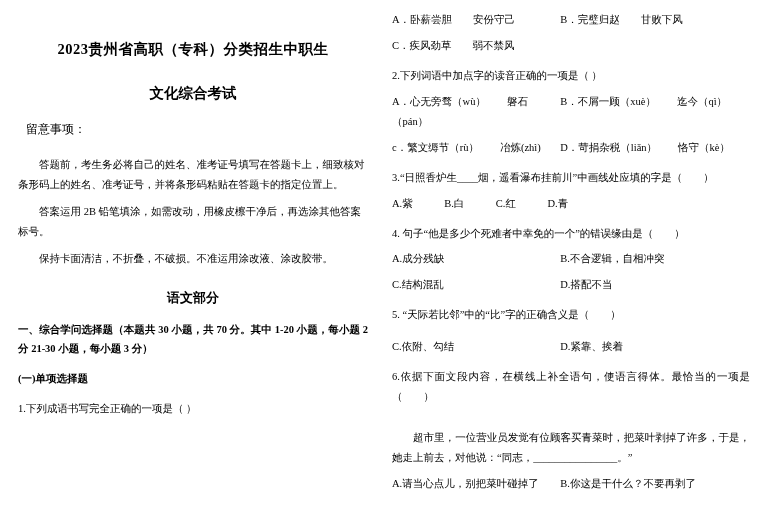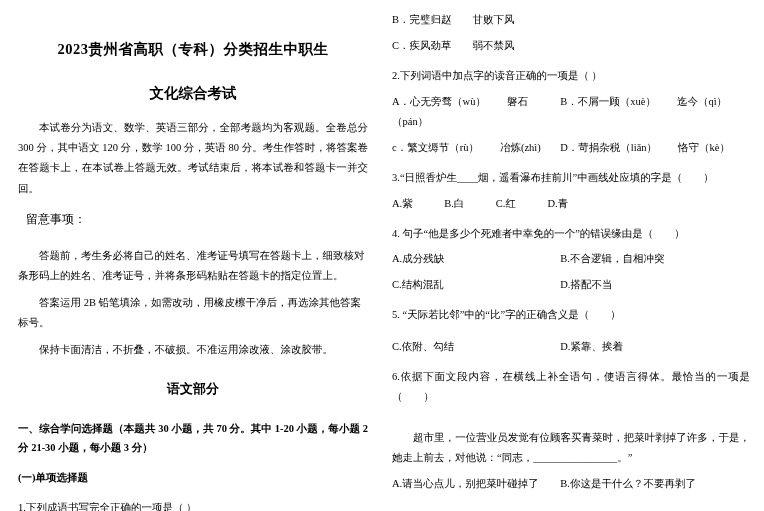--- a/index.html
+++ b/index.html
@@ -67,21 +67,21 @@
     font-size: 10.5px;
     line-height: 1.95;
     text-indent: 2em;
     margin: 0;
   }
 
   .section-title {
     text-align: center;
     font-size: 13px;
     font-weight: bold;
-    margin: 20px 0 8px 0;
+    margin: 20px 0 0 0;
   }
 
   .big-head {
     font-size: 10.5px;
     font-weight: bold;
     line-height: 1.8;
     margin: 0;
     text-align: justify;
   }
   .sub-head {
@@ -118,21 +118,20 @@
 <body>
 
 <div class="page">
 
   <div class="col col-left">
 
     <div class="title-main">2023贵州省高职（专科）分类招生中职生</div>
     <div class="title-sub">文化综合考试</div>
 
     <div class="block-gap"></div>
-    <p class="para indent2">本试卷分为语文、数学、英语三部分，全部考题均为客观题。全卷总分 300 分，其中语文 120 分，数学 100 分，英语 80 分。考生作答时，将答案卷在答题卡上，在本试卷上答题无效。考试结束后，将本试卷和答题卡一并交回。</p>
 
     <div class="block-gap-sm"></div>
     <p class="notice-label">留意事项：</p>
 
     <div class="gap-s"></div>
     <p class="notice-item">答题前，考生务必将自己的姓名、准考证号填写在答题卡上，细致核对条形码上的姓名、准考证号，并将条形码粘贴在答题卡的指定位置上。</p>
     <div class="gap-s"></div>
     <p class="notice-item">答案运用 2B 铅笔填涂，如需改动，用橡皮檫干净后，再选涂其他答案标号。</p>
     <div class="gap-s"></div>
     <p class="notice-item">保持卡面清洁，不折叠，不破损。不准运用涂改液、涂改胶带。</p>
@@ -146,20 +145,21 @@
     <p class="sub-head">(一)单项选择题</p>
 
     <div class="gap-m"></div>
     <p class="q-stem">1.下列成语书写完全正确的一项是（          ）</p>
 
   </div>
 
   <div class="col col-right">
 
     <div class="opt-row">
+      <span class="opt-a">A．卧薪尝胆　　安份守己</span>
       <span class="opt-b">B．完璧归赵　　甘败下风</span>
     </div>
     <div class="gap-s"></div>
     <div class="opt-row">
       <span class="opt-a">C．疾风劲草　　弱不禁风</span>
     </div>
 
     <div class="gap-m"></div>
     <p class="q-stem">2.下列词语中加点字的读音正确的一项是（          ）</p>
     <div class="gap-s"></div>

